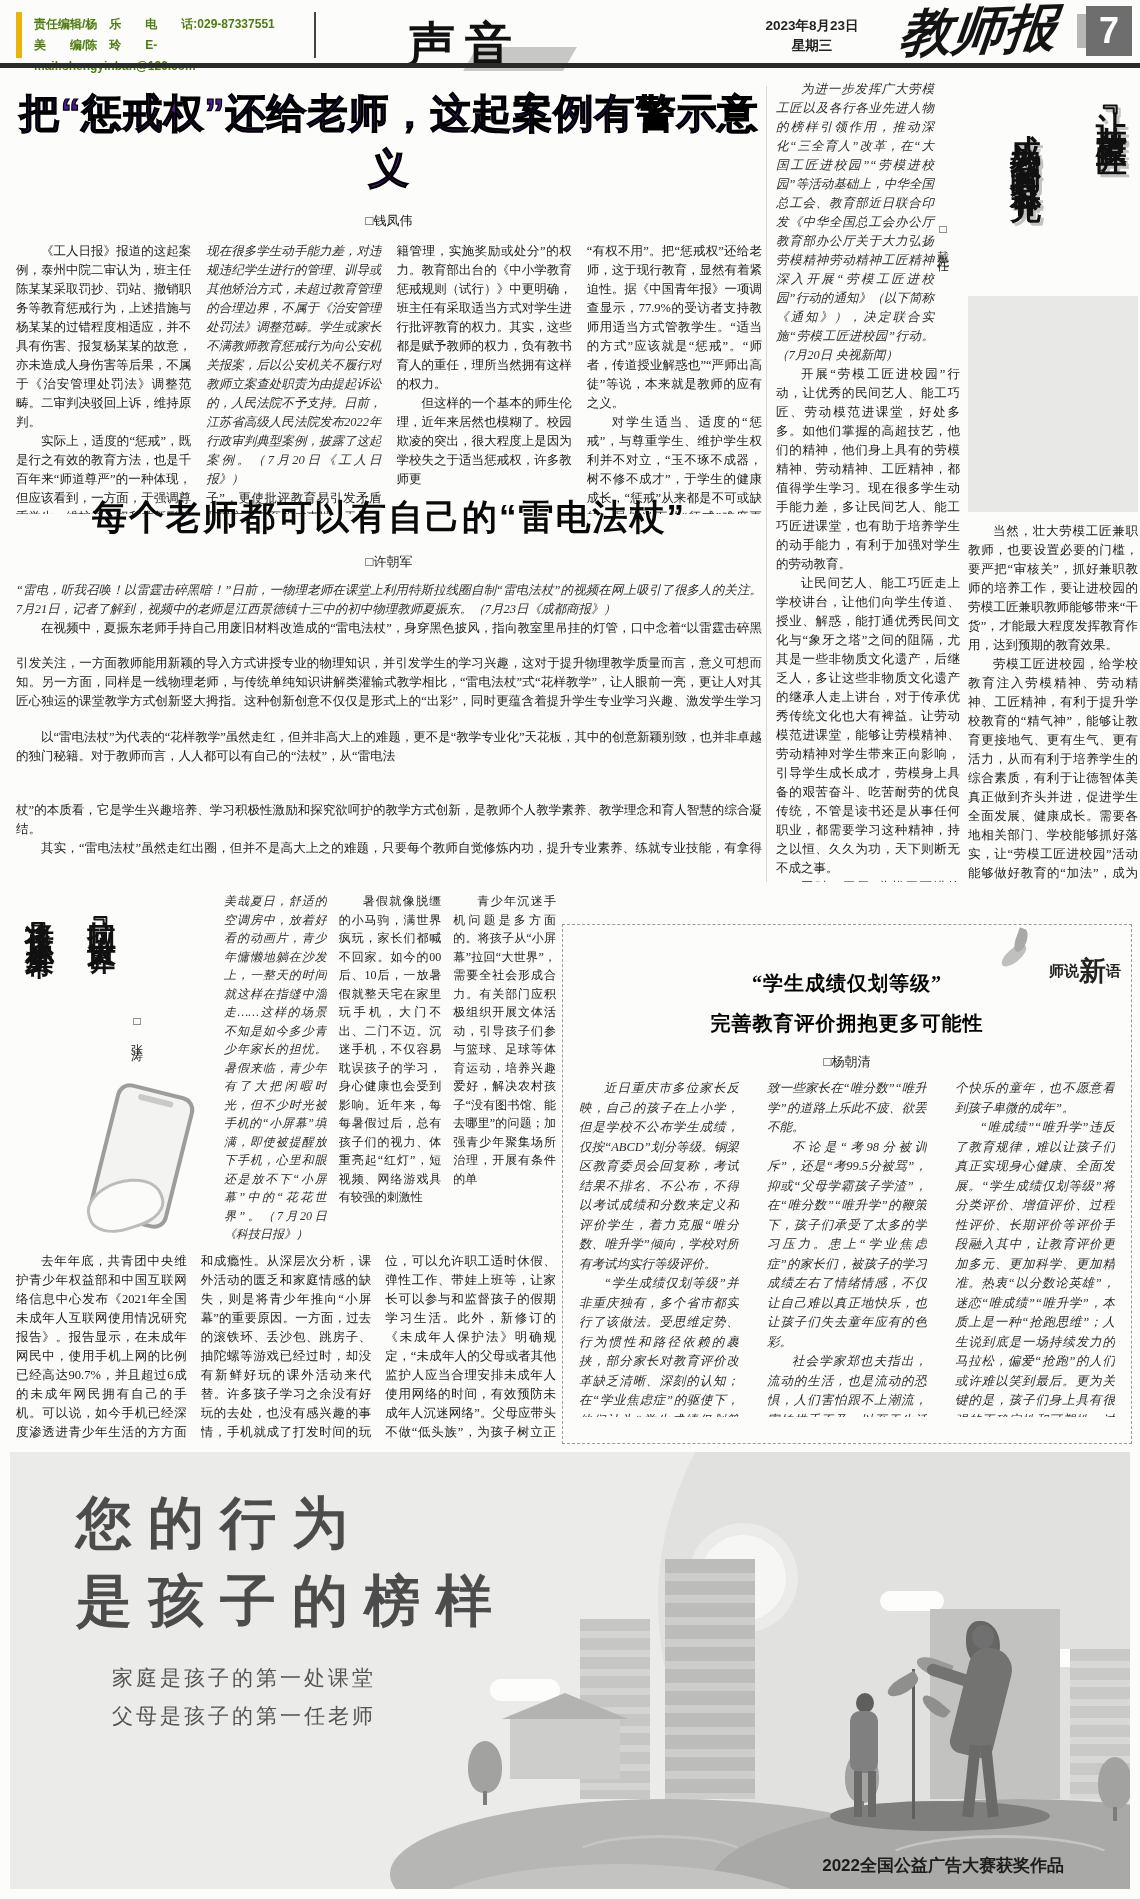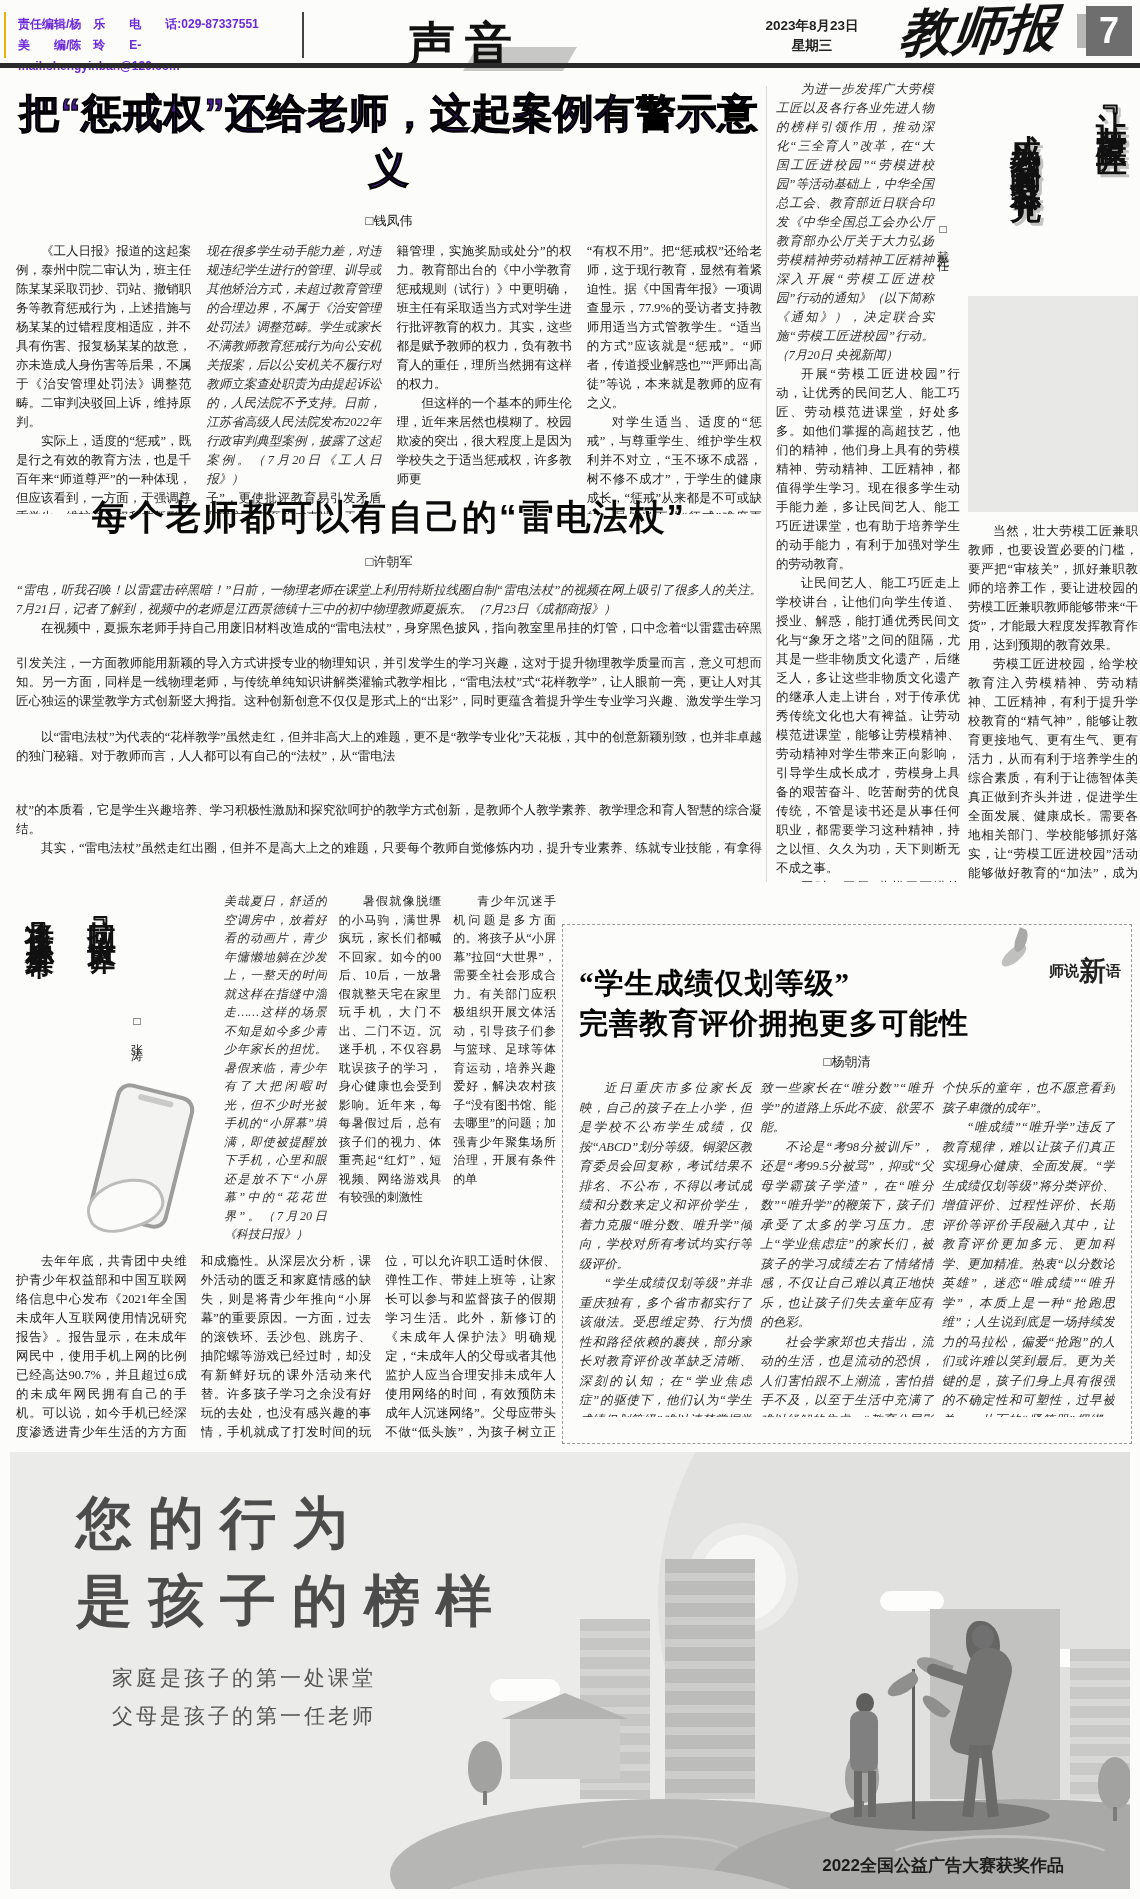--- a/index.html
+++ b/index.html
@@ -2,23 +2,23 @@
 <html><head>
 <meta charset="utf-8">
 <style>
   * { margin:0; padding:0; box-sizing:border-box; }
   html,body { background:#e8e8e8; }
   .page { position:relative; width:1140px; height:1899px; background:#fcfcfa; margin:0 auto;
           font-family:"Liberation Serif","DejaVu Serif",serif; color:#1c1c1c; overflow:hidden; }
   [data-name] { }
 
   
-  .editor-box { position:absolute; left:4px; top:12px; width:300px; height:46px;
-    border-left:2px solid #eab308; border-right:2px solid #444; padding:2px 0 0 12px;
-    font-family:"Liberation Sans","DejaVu Sans",sans-serif; font-weight:700; font-size:12px; line-height:21px; color:#6d28d9; }
+  .editor-box { position:absolute; left:16px; top:12px; width:300px; height:46px;
+    border-left:6px solid #eab308; border-right:2px solid #444; padding:2px 0 0 12px;
+    font-family:"Liberation Sans","DejaVu Sans",sans-serif; font-weight:700; font-size:12px; line-height:21px; color:#4d7c0f; }
   .section-block { position:absolute; left:408px; top:4px; width:170px; height:60px;margin-top:9px; }
   .section-shadow { position:absolute; left:62px; top:34px; width:100px; height:24px; background:#c7c7c5; transform:skewX(-30deg); }
   .section-text { position:relative; font-family:"Liberation Sans","DejaVu Sans",sans-serif;
     font-weight:900; font-size:47px; letter-spacing:10px; color:#111; }
   .header-rule { position:absolute; left:0; top:63px; width:1140px; height:5px; background:#2b2b2b; }
   .date-block { position:absolute; left:752px; top:16px; width:120px; text-align:center;
     font-family:"Liberation Sans","DejaVu Sans",sans-serif; font-weight:700; font-size:13.5px; line-height:20px; color:#222; }
   .masthead { position:absolute; left:878px; top:0px; width:200px; height:64px;
     font-style:italic; font-weight:700; font-size:52px; line-height:62px; text-align:center;
     transform:skewX(-8deg) rotate(-2deg); color:#141414; }
@@ -88,24 +88,24 @@
 
   
   .art-e { position:absolute; left:562px; top:924px; width:570px; height:520px;
     border:1px dashed #9c9c9a; padding:8px 16px; }
   .e-badge { position:absolute; top:10px; right:12px; width:120px; height:54px; }
   .leaf { position:absolute; background:#c0c0be; border-radius:50% 0 50% 50%; }
   .leaf-1 { left:0px; top:14px; width:30px; height:13px; transform:rotate(-40deg); }
   .leaf-2 { left:10px; top:0px; width:24px; height:11px; transform:rotate(-70deg); background:#a9a9a7; }
   .e-badge-text { position:absolute; left:34px; top:18px; font-size:15px; font-weight:700; color:#222; white-space:nowrap;margin-left:16px; }
   .e-badge-text .big { font-size:27px; font-weight:900; vertical-align:-4px; }
-  .art-e h3 { margin-top:30px; text-align:left; font-weight:900; font-size:29px; line-height:40px;
+  .art-e h3 { margin-top:30px; text-align:center; font-weight:900; font-size:20px; line-height:40px;
     letter-spacing:1px; color:#050505; }
   .art-e .byline { margin:10px 0 8px; }
-  .cols3 { display:flex; gap:8px; height:338px; overflow:hidden; }
+  .cols3 { display:flex; gap:28px; height:338px; overflow:hidden; }
   .cols3 .col { flex:1; overflow:hidden; }
   .cols3 .col p { font-size:12.5px; line-height:19.5px; text-align:justify; text-indent:2em; font-style:italic; color:#2d2d2d; }
   .cols3 .col p.noind { text-indent:0; }
 
   
   .ad { position:absolute; left:10px; top:1452px; width:1120px; height:437px; background:#ebebe9; overflow:hidden; }
   .ad-circle { position:absolute; left:648px; top:-170px; width:640px; height:640px; border-radius:50%; background:#e1e1df; }
   .ad-h { position:absolute; font-family:"Liberation Sans","DejaVu Sans",sans-serif; font-weight:900;
     font-size:56px; letter-spacing:16px; color:#4c4c4c; }
   .ad-h1 { left:66px; top:34px; }

